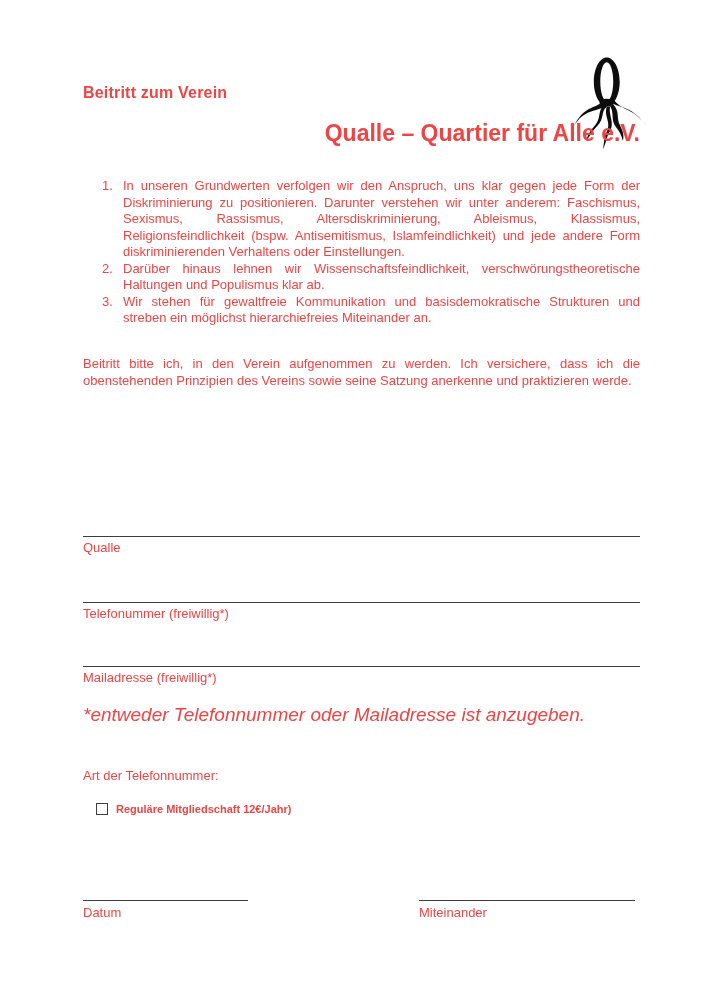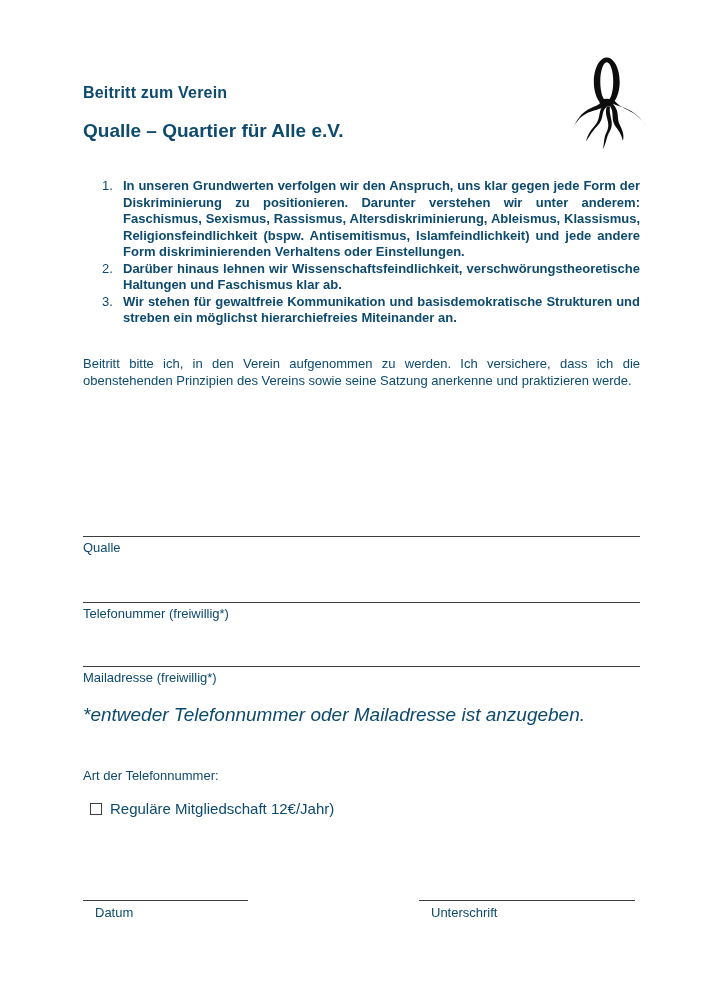--- a/index.html
+++ b/index.html
@@ -4,61 +4,60 @@
 <style>
   * { margin: 0; padding: 0; box-sizing: border-box; }
   html, body { background: #888; }
   .page {
     position: relative;
     width: 707px;
     height: 1000px;
     margin: 0 auto;
     background: #ffffff;
     font-family: "Liberation Sans", sans-serif;
-    color: #0c4a6e;
+    color: #ef4444;
     overflow: hidden;
   }
   .doc-header {
     position: absolute;
     left: 83px; top: 84px;
     font-size: 16px;
     font-weight: bold;
     letter-spacing: 0.2px;
   }
   .logo {
     position: absolute;
     left: 568px; top: 55px;
     width: 84px; height: 97px;
   }
   .doc-title {
     position: absolute;
     left: 83px; top: 120px;
     width: 557px;
-    text-align: left;
-    font-size: 19px;
+    text-align: right;
+    font-size: 23px;
     font-weight: bold;
   }
   .principles {
     position: absolute;
     left: 83px; top: 178px;
     width: 557px;
     list-style: none;
     font-size: 13px;
     line-height: 16.5px;
   }
   .principles li { position: relative; }
   .li-num {
     position: absolute;
     left: 19px; top: 0;
   }
   .li-text {
     display: block;
     padding-left: 40px;
     text-align: justify;
-    font-weight: bold;
   }
   .declaration {
     position: absolute;
     left: 83px; top: 356px;
     width: 557px;
     font-size: 13px;
     line-height: 16.5px;
     text-align: justify;
   }
   .field {
@@ -76,43 +75,44 @@
     font-size: 19px;
     font-style: italic;
   }
   .membership-heading {
     position: absolute;
     left: 83px; top: 768px;
     font-size: 13px;
   }
   .option-row {
     position: absolute;
-    left: 89px;
+    left: 95px;
     width: 557px;
     height: 17px;
-    font-size: 15px;
+    font-size: 11px;
     line-height: 16.5px;
+    font-weight: bold;
   }
   .checkbox {
     position: absolute;
     left: 1px; top: 2px;
     width: 12px; height: 12px;
     border: 1.5px solid #3f3f3f;
     background: #fff;
   }
   .option-label { display: block; padding-left: 21px; }
   .sig-block {
     position: absolute;
     top: 900px;
     border-top: 1.4px solid #3d3d3d;
     font-size: 13px;
   }
   .sig-date  { left: 83px;  width: 165px; }
   .sig-sign  { left: 419px; width: 216px; }
-  .sig-label { display: block; padding-top: 4px; margin-left: 12px; }
+  .sig-label { display: block; padding-top: 4px; }
 </style>
 </head>
 <body>
 
 <div class="page">
 
   <div class="doc-header">Beitritt zum Verein</div>
 
   <div class="logo">
     <svg viewBox="0 0 100 120" width="100%" height="100%" xmlns="http://www.w3.org/2000/svg">
@@ -133,21 +133,21 @@
 
   <div class="doc-title">Qualle – Quartier für Alle e.V.</div>
 
   <ol class="principles">
     <li>
       <span class="li-num">1.</span>
       <span class="li-text">In unseren Grundwerten verfolgen wir den Anspruch, uns klar gegen jede Form der Diskriminierung zu positionieren. Darunter verstehen wir unter anderem: Faschismus, Sexismus, Rassismus, Altersdiskriminierung, Ableismus, Klassismus, Religionsfeindlichkeit (bspw. Antisemitismus, Islamfeindlichkeit) und jede andere Form diskriminierenden Verhaltens oder Einstellungen.</span>
     </li>
     <li>
       <span class="li-num">2.</span>
-      <span class="li-text">Darüber hinaus lehnen wir Wissenschaftsfeindlichkeit, verschwörungstheoretische Haltungen und Faschismus klar ab.</span>
+      <span class="li-text">Darüber hinaus lehnen wir Wissenschaftsfeindlichkeit, verschwörungstheoretische Haltungen und Populismus klar ab.</span>
     </li>
     <li>
       <span class="li-num">3.</span>
       <span class="li-text">Wir stehen für gewaltfreie Kommunikation und basisdemokratische Strukturen und streben ein möglichst hierarchiefreies Miteinander an.</span>
     </li>
   </ol>
 
   <div class="declaration">Beitritt bitte ich, in den Verein aufgenommen zu werden. Ich versichere, dass ich die obenstehenden Prinzipien des Vereins sowie seine Satzung anerkenne und praktizieren werde.</div>
 
   <div class="field" style="top:536px;">
@@ -166,16 +166,16 @@
 
   <div class="option-row" style="top:801px;">
     <span class="checkbox"></span>
     <span class="option-label">Reguläre Mitgliedschaft 12€/Jahr)</span>
   </div>
 
   <div class="sig-block sig-date">
     <span class="sig-label">Datum</span>
   </div>
   <div class="sig-block sig-sign">
-    <span class="sig-label">Unterschrift</span>
+    <span class="sig-label">Miteinander</span>
   </div>
 
 </div>
 
 </body></html>

